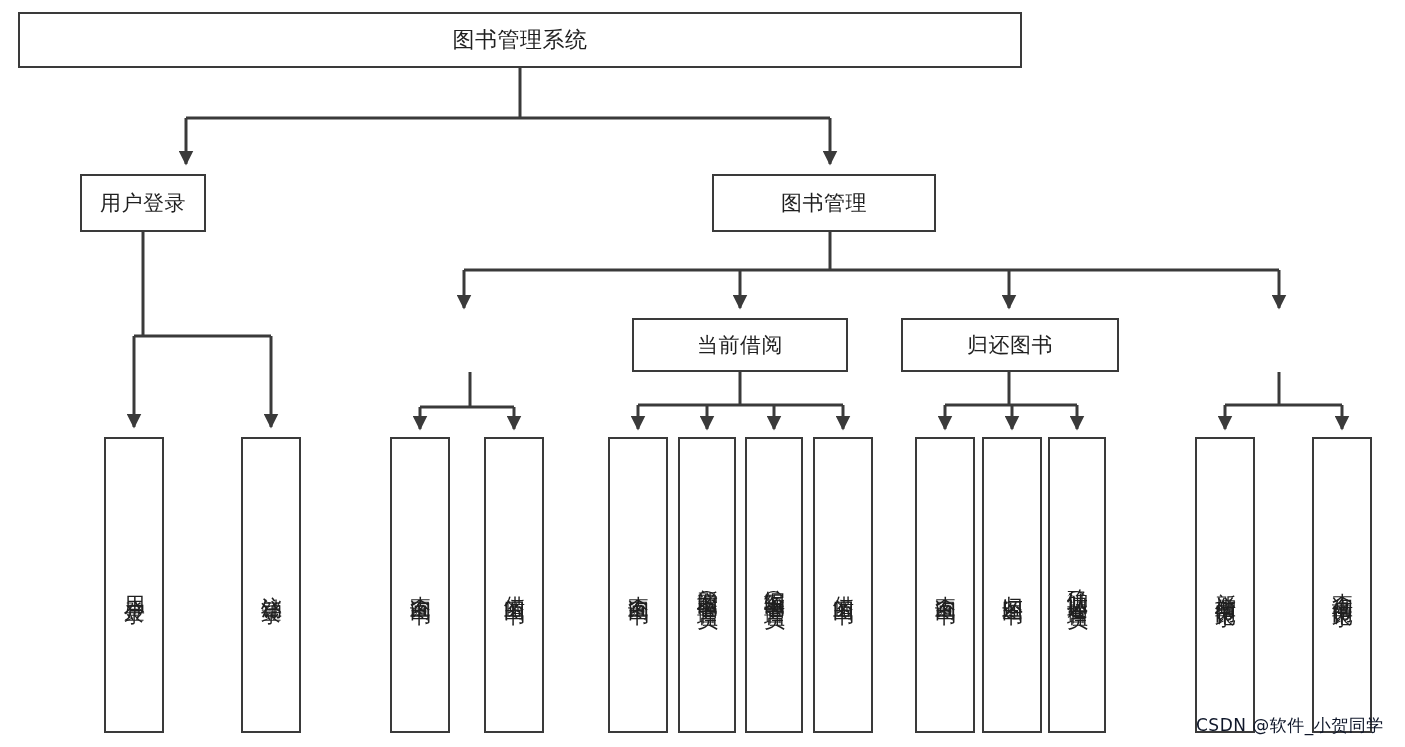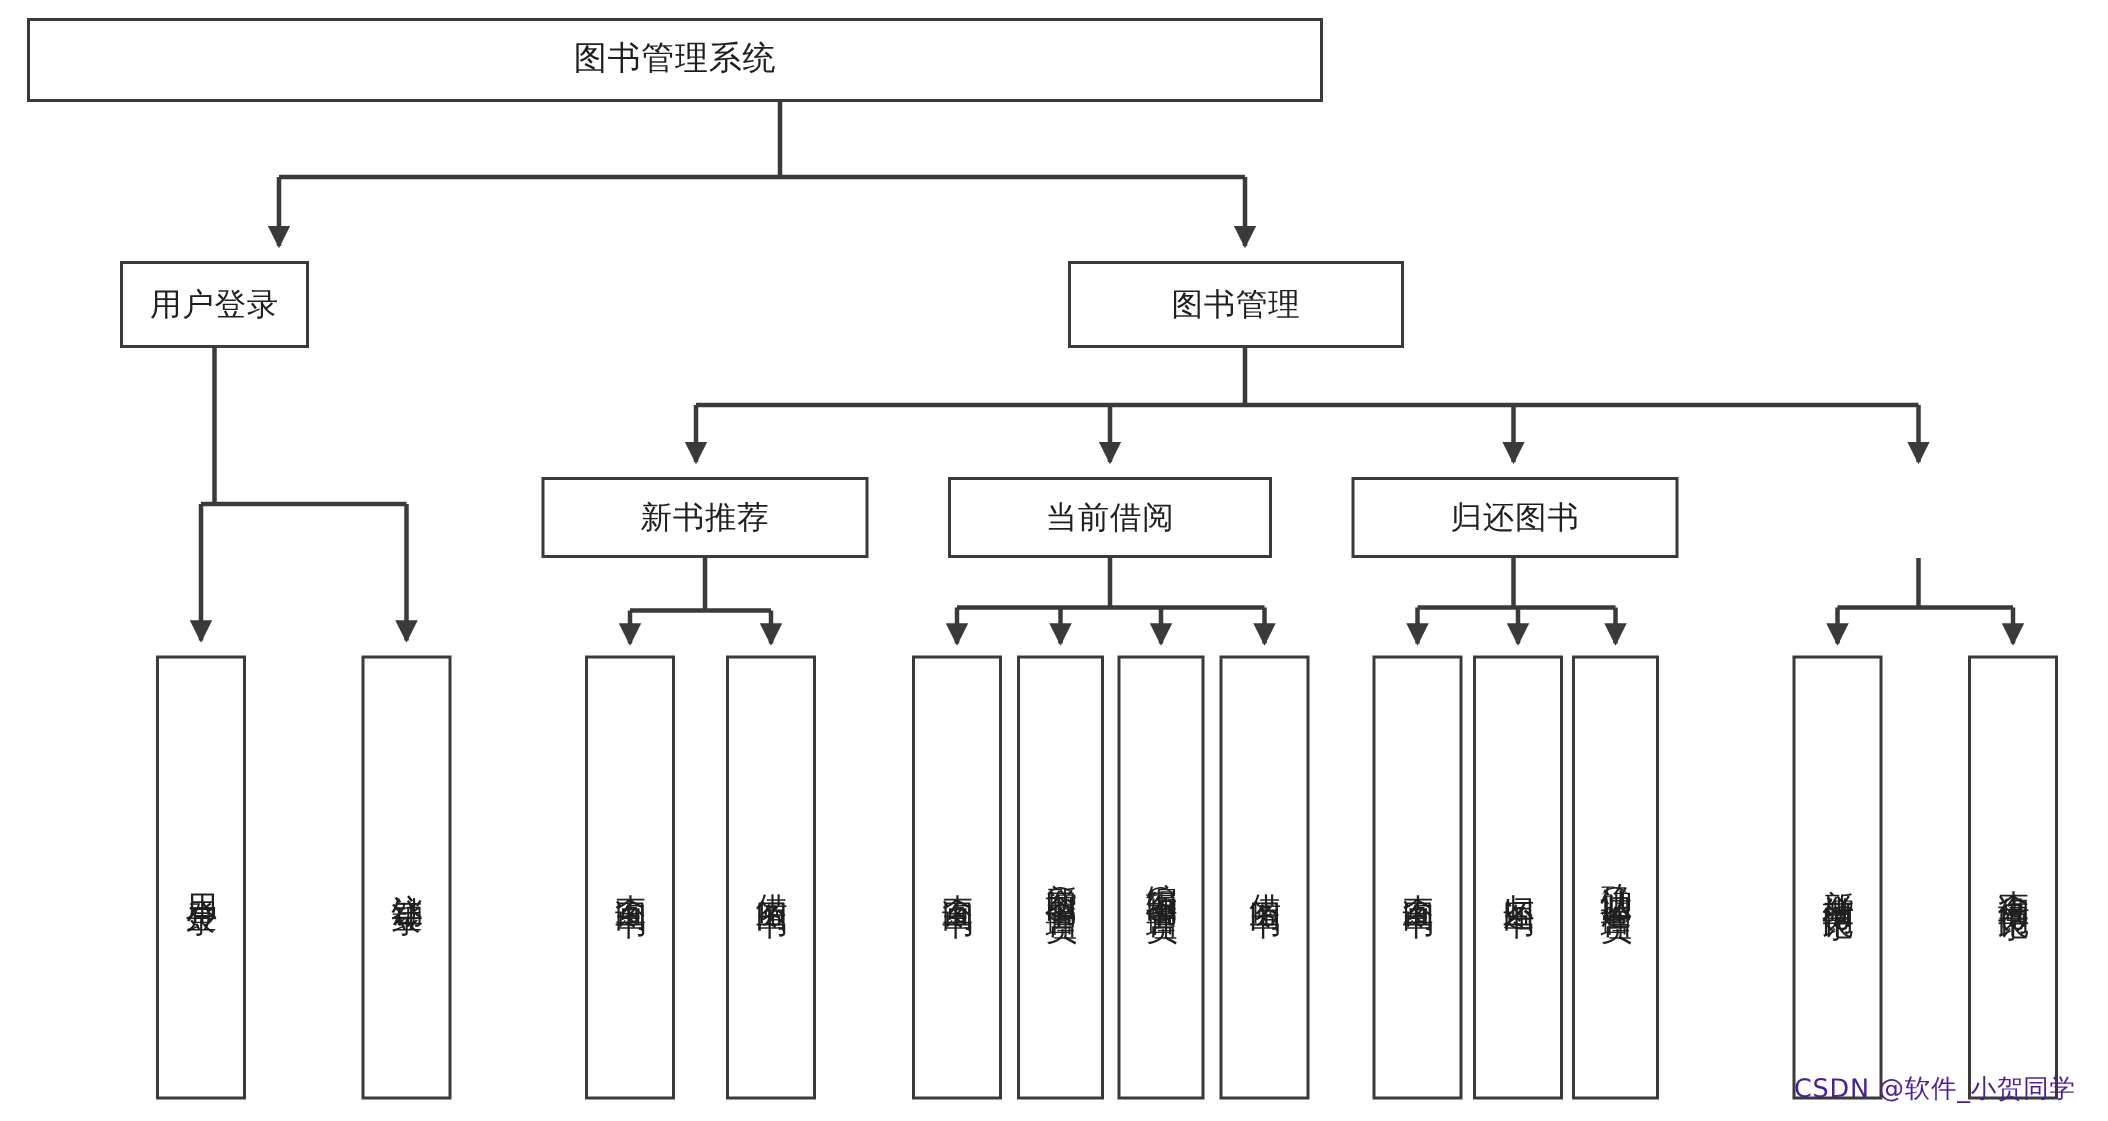--- a/index.html
+++ b/index.html
@@ -60,21 +60,21 @@
     text-orientation: upright;
     font-size: 21px;
     line-height: 1.0;
     letter-spacing: 3px;
     white-space: nowrap;
     max-height: 272px;
   }
   .watermark {
     position: absolute;
     font-size: 17px;
-    color: #4c1d95;
+    color: #0f172a;
     letter-spacing: 0.5px;
     white-space: nowrap;
     user-select: none;
   }
 </style>
 </head>
 <body>
 
 <div id="canvas">
 
@@ -121,34 +121,31 @@
       <path d="M 1012 405 L 1012 429" marker-end="url(#arrow)"></path>
       <path d="M 1077 405 L 1077 429" marker-end="url(#arrow)"></path>
 
       <path d="M 1279 372 L 1279 405"></path>
       <path d="M 1225 405 L 1342 405"></path>
       <path d="M 1225 405 L 1225 429" marker-end="url(#arrow)"></path>
       <path d="M 1342 405 L 1342 429" marker-end="url(#arrow)"></path>
     </g>
   </svg>
 
-  <div class="node horiz root" style="left:18px; top:12px; width:864px; height:56px;">
+  <div class="node horiz root" style="left:18px; top:12px; width:1004px; height:56px;">
     <span class="label">图书管理系统</span>
   </div>
 
   <div class="node horiz" style="left:80px; top:174px; width:126px; height:58px;">
     <span class="label">用户登录</span>
   </div>
   <div class="node horiz" style="left:712px; top:174px; width:224px; height:58px;">
     <span class="label">图书管理</span>
   </div>
 
-  <div class="node horiz" style="left:361px; top:318px; width:218px; height:54px;">
-    <span class="label">新书推荐</span>
-  </div>
   <div class="node horiz" style="left:632px; top:318px; width:216px; height:54px;">
     <span class="label">当前借阅</span>
   </div>
   <div class="node horiz" style="left:901px; top:318px; width:218px; height:54px;">
     <span class="label">归还图书</span>
   </div>
 
   <div class="node vert" style="left:104px; top:437px; width:60px; height:296px;">
     <span class="label">用户登录</span>
   </div>

